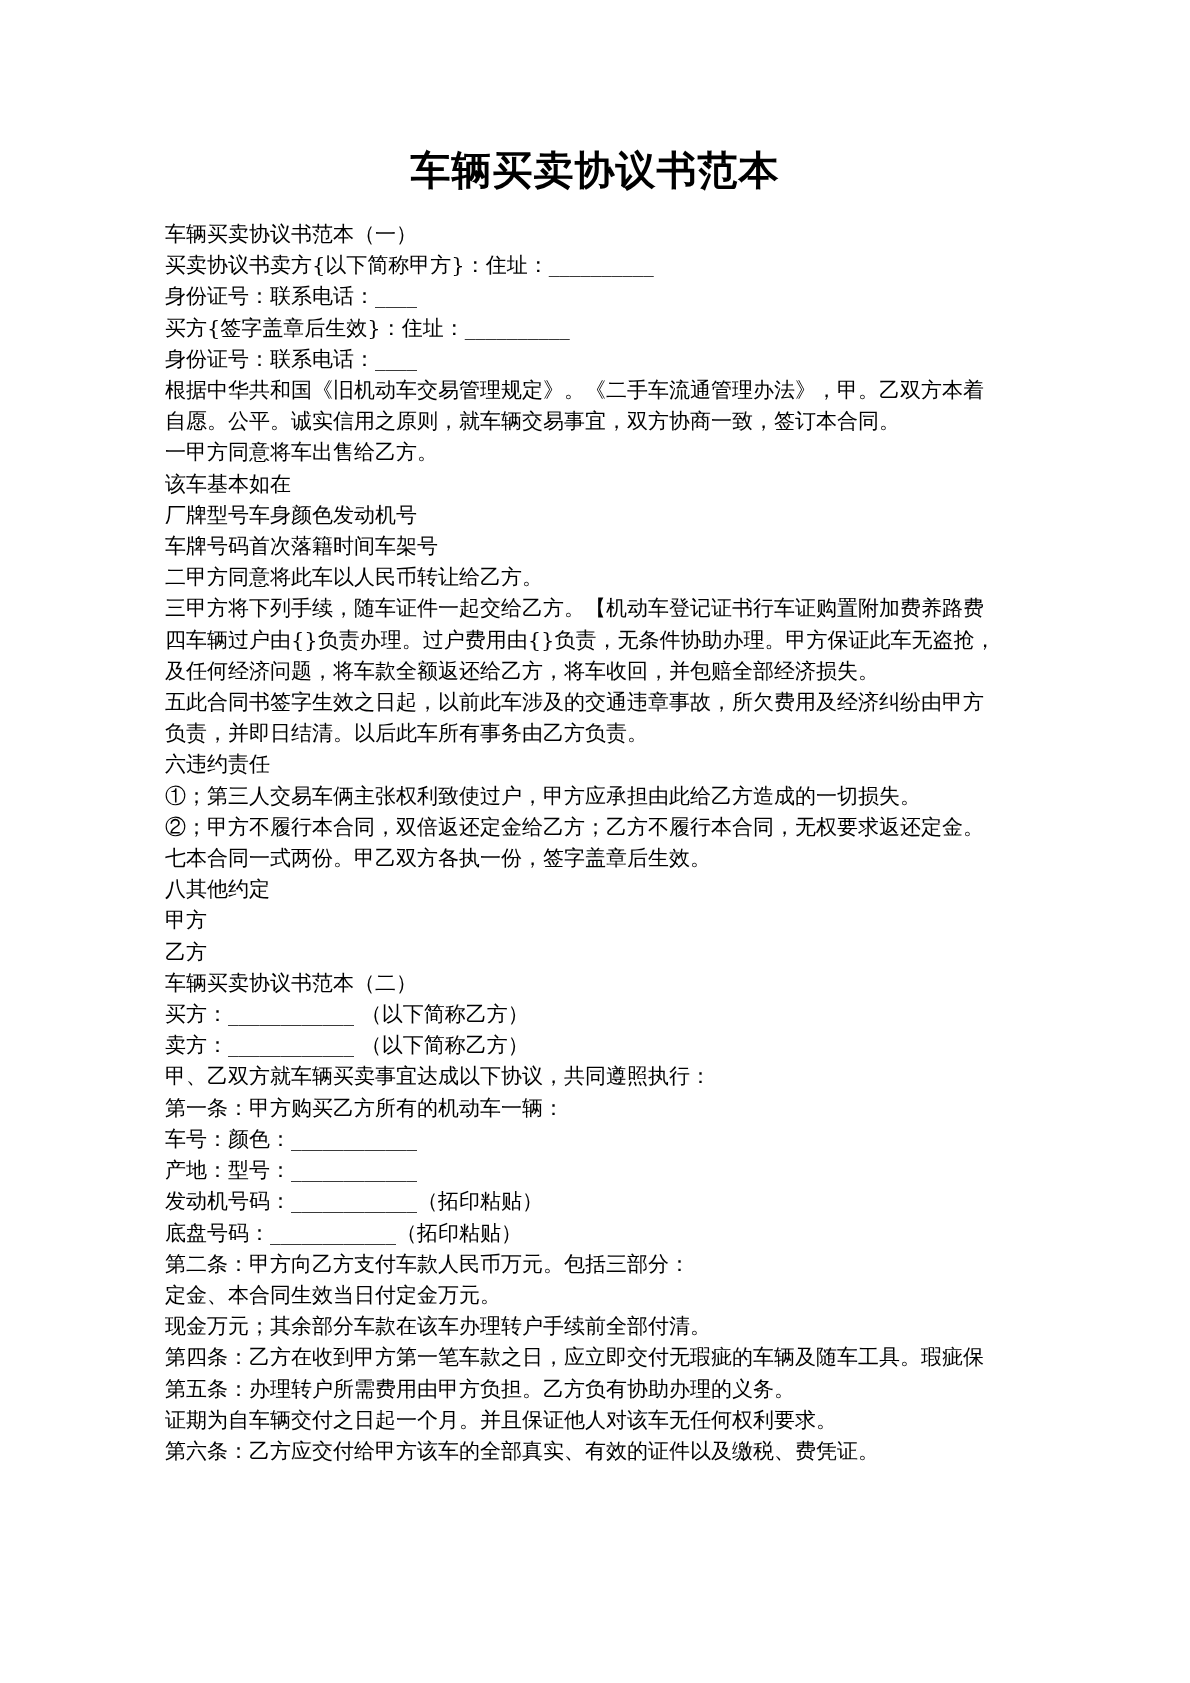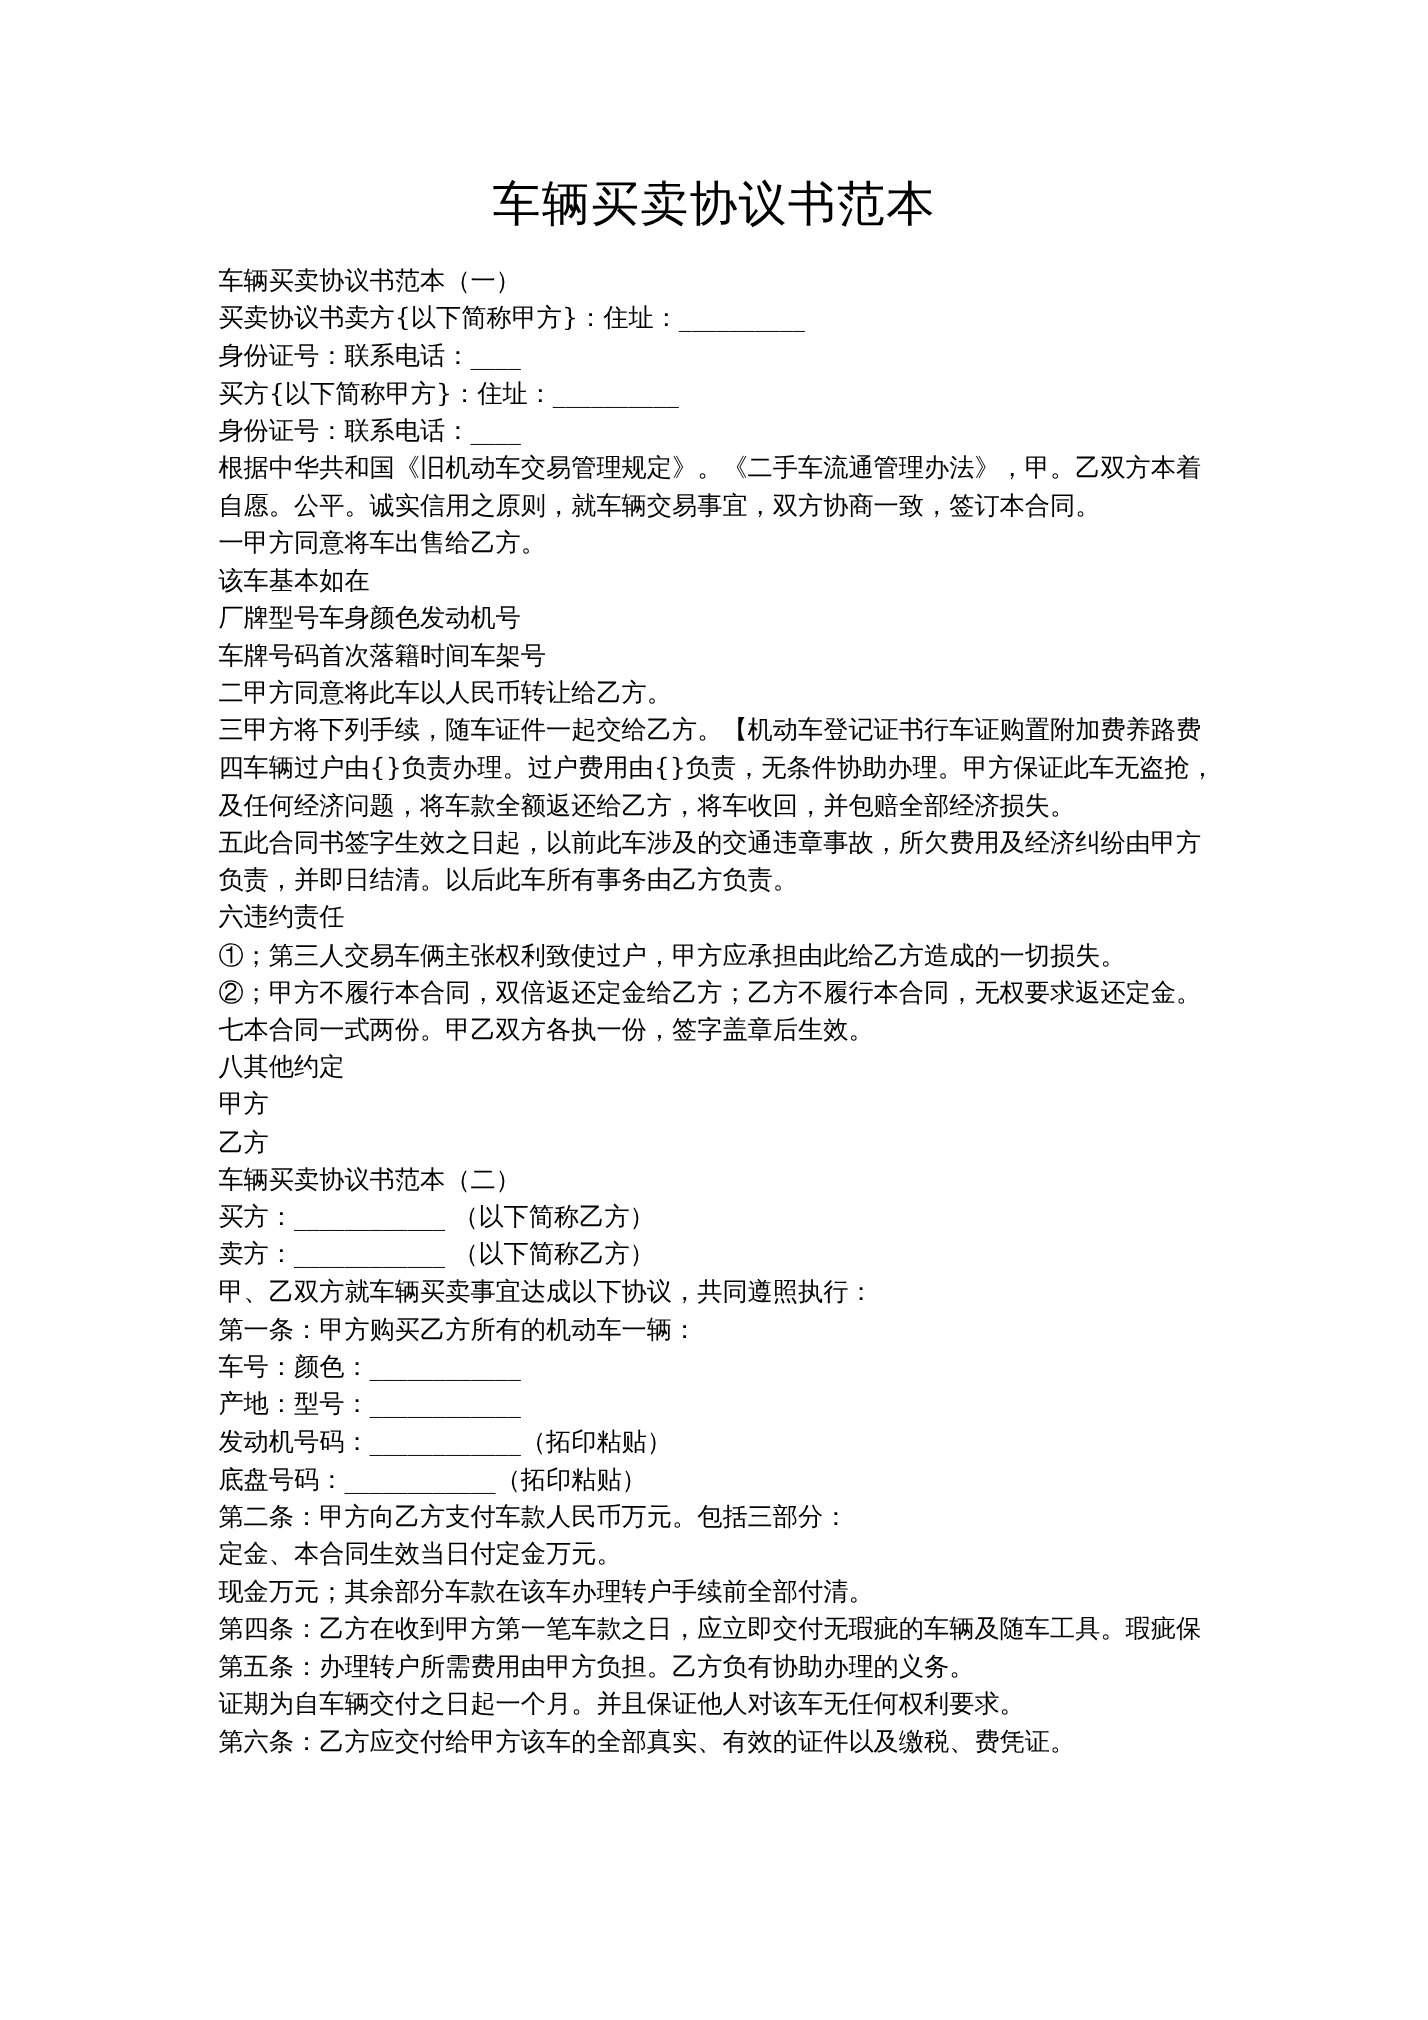--- a/index.html
+++ b/index.html
@@ -17,48 +17,48 @@
     font-family: "DejaVu Serif", "Liberation Serif", serif;
   }
   .doc-title {
     position: absolute;
     top: 146px;
     left: 0;
     width: 100%;
     margin: 0;
     text-align: center;
     font-size: 40px;
-    font-weight: 400;
+    font-weight: 700;
     letter-spacing: 1px;
     line-height: 1.2;
   }
   .doc-body {
     position: absolute;
     top: 219px;
-    left: 182px;
+    left: 165px;
     width: 860px;
     font-size: 21px;
     line-height: 31.2px;
   }
   .doc-line {
     min-height: 31.2px;
     white-space: pre-wrap;
     word-break: break-all;
   }
 </style>
 </head>
 <body>
 
 <div class="page">
   <h1 class="doc-title">车辆买卖协议书范本</h1>
   <div class="doc-body">
     <div class="doc-line">车辆买卖协议书范本（一）</div>
     <div class="doc-line">买卖协议书卖方{以下简称甲方}：住址：__________</div>
     <div class="doc-line">身份证号：联系电话：____</div>
-    <div class="doc-line">买方{以下简称甲方}：住址：__________</div>
+    <div class="doc-line">买方{签字盖章后生效}：住址：__________</div>
     <div class="doc-line">身份证号：联系电话：____</div>
     <div class="doc-line">根据中华共和国《旧机动车交易管理规定》。《二手车流通管理办法》，甲。乙双方本着</div>
     <div class="doc-line">自愿。公平。诚实信用之原则，就车辆交易事宜，双方协商一致，签订本合同。</div>
     <div class="doc-line">一甲方同意将车出售给乙方。</div>
     <div class="doc-line">该车基本如在</div>
     <div class="doc-line">厂牌型号车身颜色发动机号</div>
     <div class="doc-line">车牌号码首次落籍时间车架号</div>
     <div class="doc-line">二甲方同意将此车以人民币转让给乙方。</div>
     <div class="doc-line">三甲方将下列手续，随车证件一起交给乙方。【机动车登记证书行车证购置附加费养路费</div>
     <div class="doc-line">四车辆过户由{}负责办理。过户费用由{}负责，无条件协助办理。甲方保证此车无盗抢，</div>

